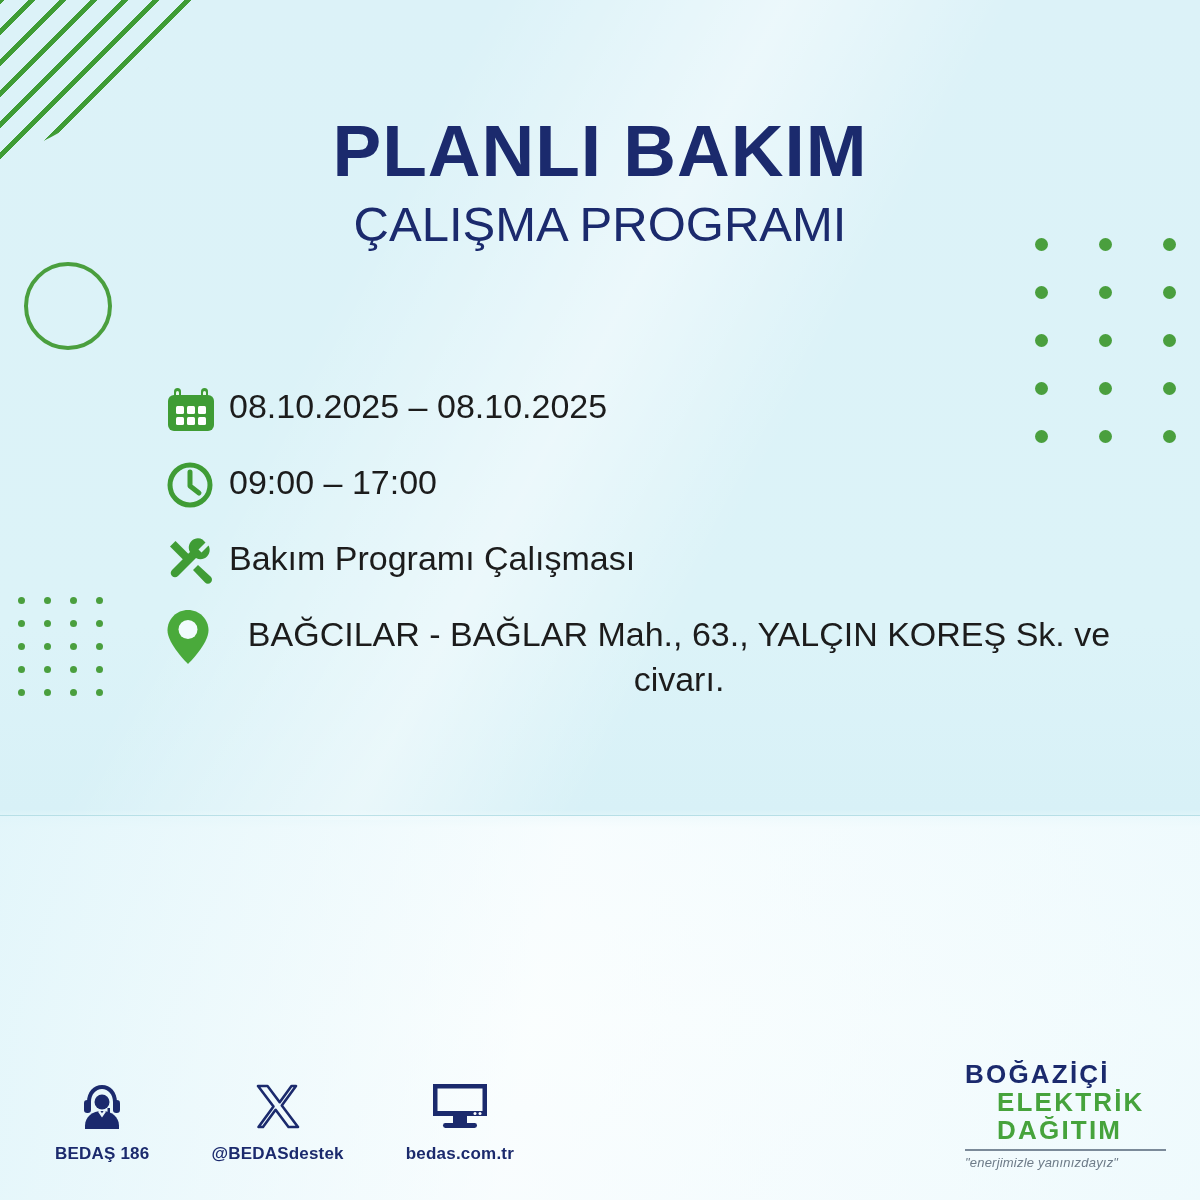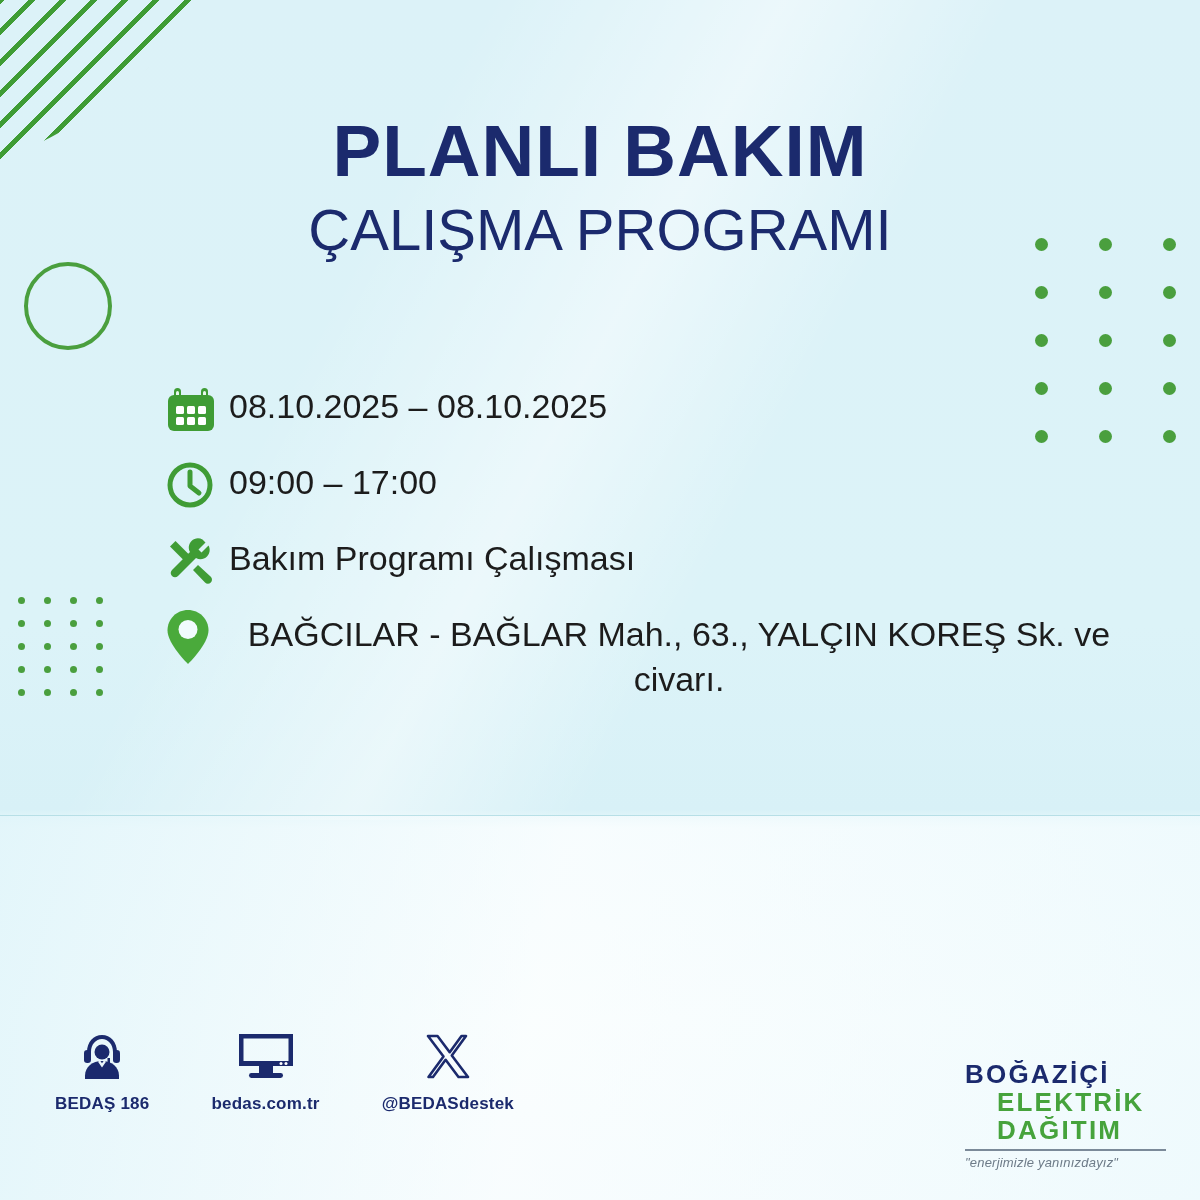--- a/index.html
+++ b/index.html
@@ -131,21 +131,21 @@
   }
   .title-main {
     font-size: 73px;
     font-weight: bold;
     letter-spacing: 1px;
     color: #1b2a6d;
     line-height: 1.0;
     margin: 2px;
   }
   .title-sub {
-    font-size: 58px;
+    font-size: 49px;
     font-weight: normal;
     letter-spacing: 0px;
     color: #1b2a6d;
     line-height: 1.2;
     margin: 8px 0 12px 0;
   }
 
   
   .info {
     position: absolute;
@@ -174,21 +174,21 @@
     padding-top: 6px;
     letter-spacing: 0px;
     text-align: center;
   }
   .row-loc .row-text { max-width: 900px; }
 
   
   .footer {
     position: absolute;
     left: 55px;
-    top: 1026px;
+    top: 1076px;
     display: flex;
     align-items: flex-start;
   }
   .foot-item {
     display: flex;
     flex-direction: column;
     align-items: center;
     margin-right: 62px;
   }
   .foot-icon {
@@ -381,44 +381,44 @@
                      C45 37 37.5 31 28 31 Z"></path>
             <path d="M24 31.8 L28 37.5 L32 31.8 L30 30.6 L28 33.2 L26 30.6 Z" fill="#eaf6fa"></path>
           </g>
         </svg>
       </div>
       <div class="foot-label">BEDAŞ 186</div>
     </div>
 
     <div class="foot-item">
       <div class="foot-icon">
+        <svg width="52" height="50" viewBox="0 0 52 50">
+          <path d="M6 4 L21.5 24.5 L6.5 45 L11 45 L23.6 27.8 L36.5 45 L46 45
+                   L29.8 23.5 L44 4 L39.5 4 L27.7 20.2 L15.5 4 Z" fill="none" stroke="#1b2a6d" stroke-width="2.6" stroke-linejoin="round"></path>
+        </svg>
+      </div>
+      <div class="foot-label">@BEDASdestek</div>
+    </div>
+
+    <div class="foot-item">
+      <div class="foot-icon">
         <svg width="62" height="52" viewBox="0 0 62 52">
           <g fill="#1b2a6d">
             <path d="M4 4 L58 4 L58 36 L4 36 Z M8.5 8.5 L8.5 31.5 L53.5 31.5 L53.5 8.5 Z"></path>
             <rect x="4" y="31" width="54" height="5"></rect>
             <circle cx="46" cy="33.5" r="1.5" fill="#ffffff"></circle>
             <circle cx="51" cy="33.5" r="1.5" fill="#ffffff"></circle>
             <rect x="24" y="36" width="14" height="7"></rect>
             <rect x="14" y="43" width="34" height="5" rx="2.4"></rect>
           </g>
         </svg>
       </div>
       <div class="foot-label">bedas.com.tr</div>
     </div>
 
-    <div class="foot-item">
-      <div class="foot-icon">
-        <svg width="52" height="50" viewBox="0 0 52 50">
-          <path d="M6 4 L21.5 24.5 L6.5 45 L11 45 L23.6 27.8 L36.5 45 L46 45
-                   L29.8 23.5 L44 4 L39.5 4 L27.7 20.2 L15.5 4 Z" fill="none" stroke="#1b2a6d" stroke-width="2.6" stroke-linejoin="round"></path>
-        </svg>
-      </div>
-      <div class="foot-label">@BEDASdestek</div>
-    </div>
-
   </div>
 
   <div class="brand">
     <div class="brand-l1">BOĞAZİÇİ</div>
     <div class="brand-l2">ELEKTRİK</div>
     <div class="brand-l3">DAĞITIM</div>
     <div class="brand-rule"></div>
     <div class="brand-tag">"enerjimizle yanınızdayız"</div>
   </div>
 

